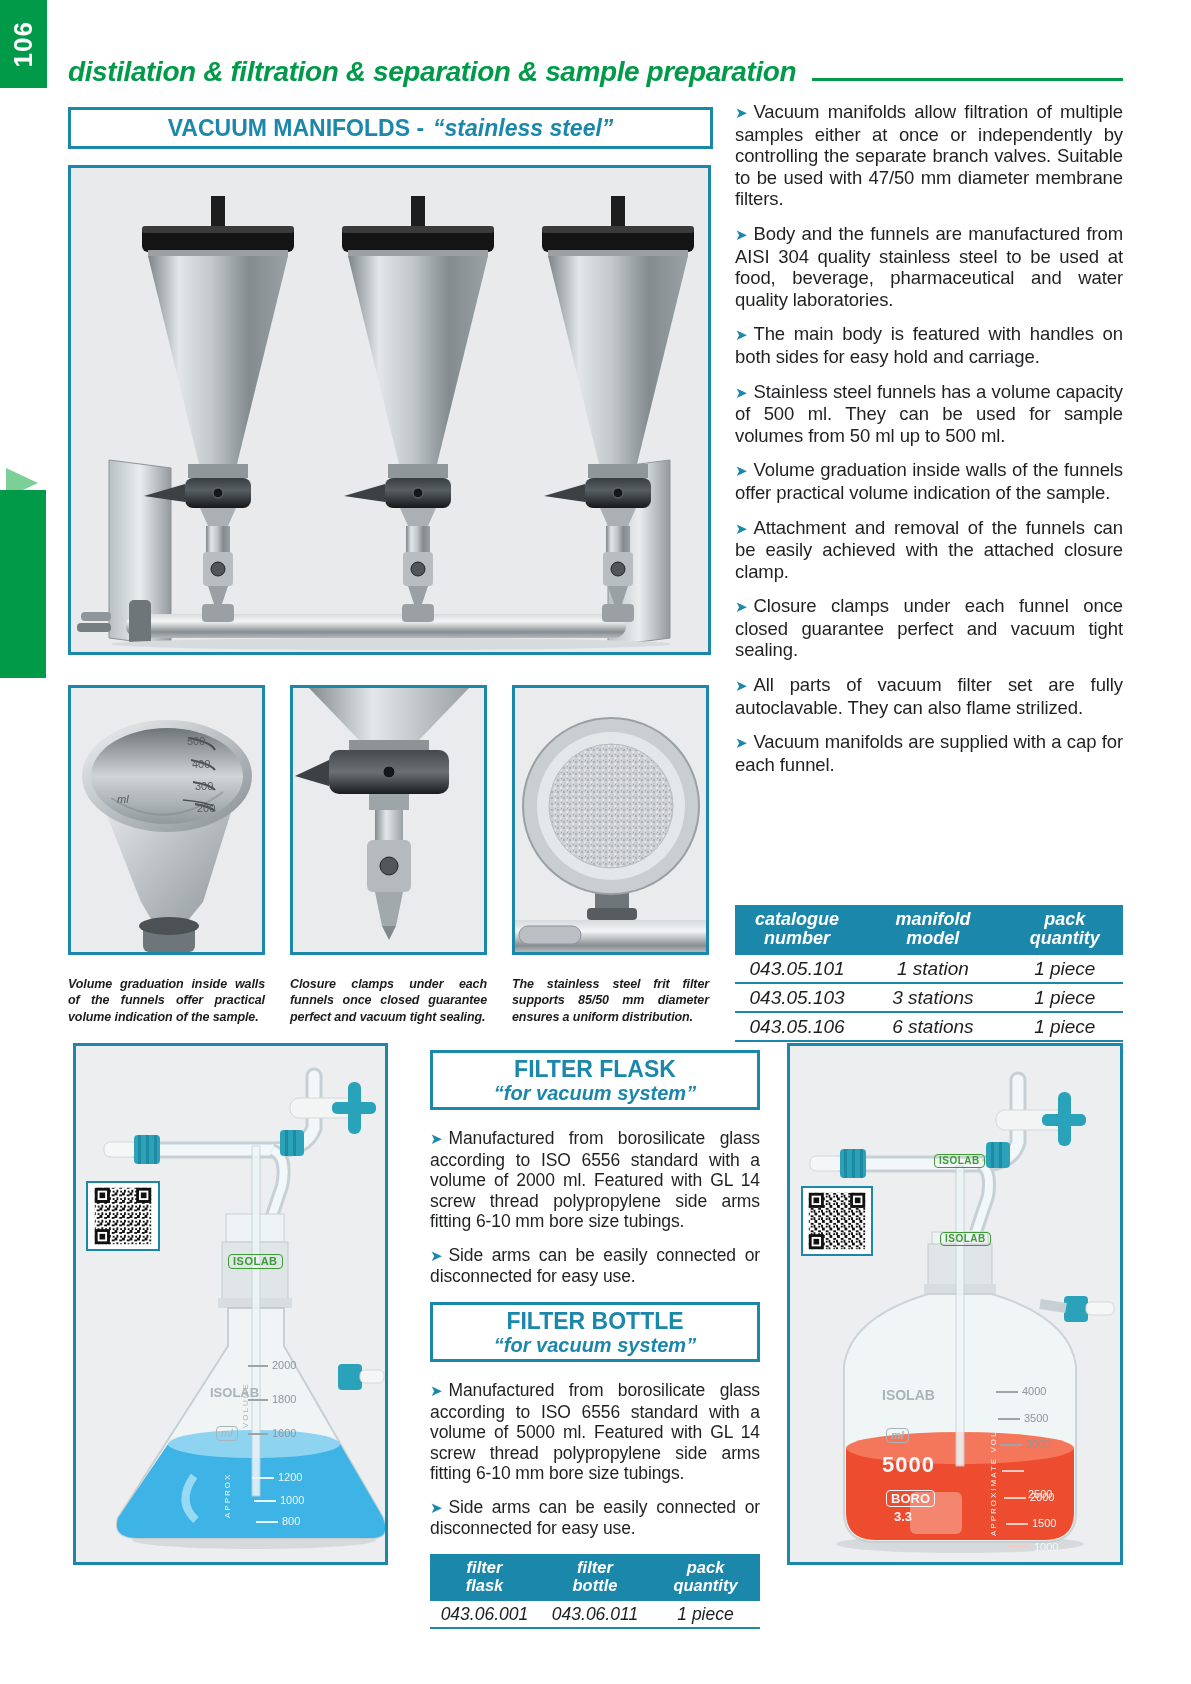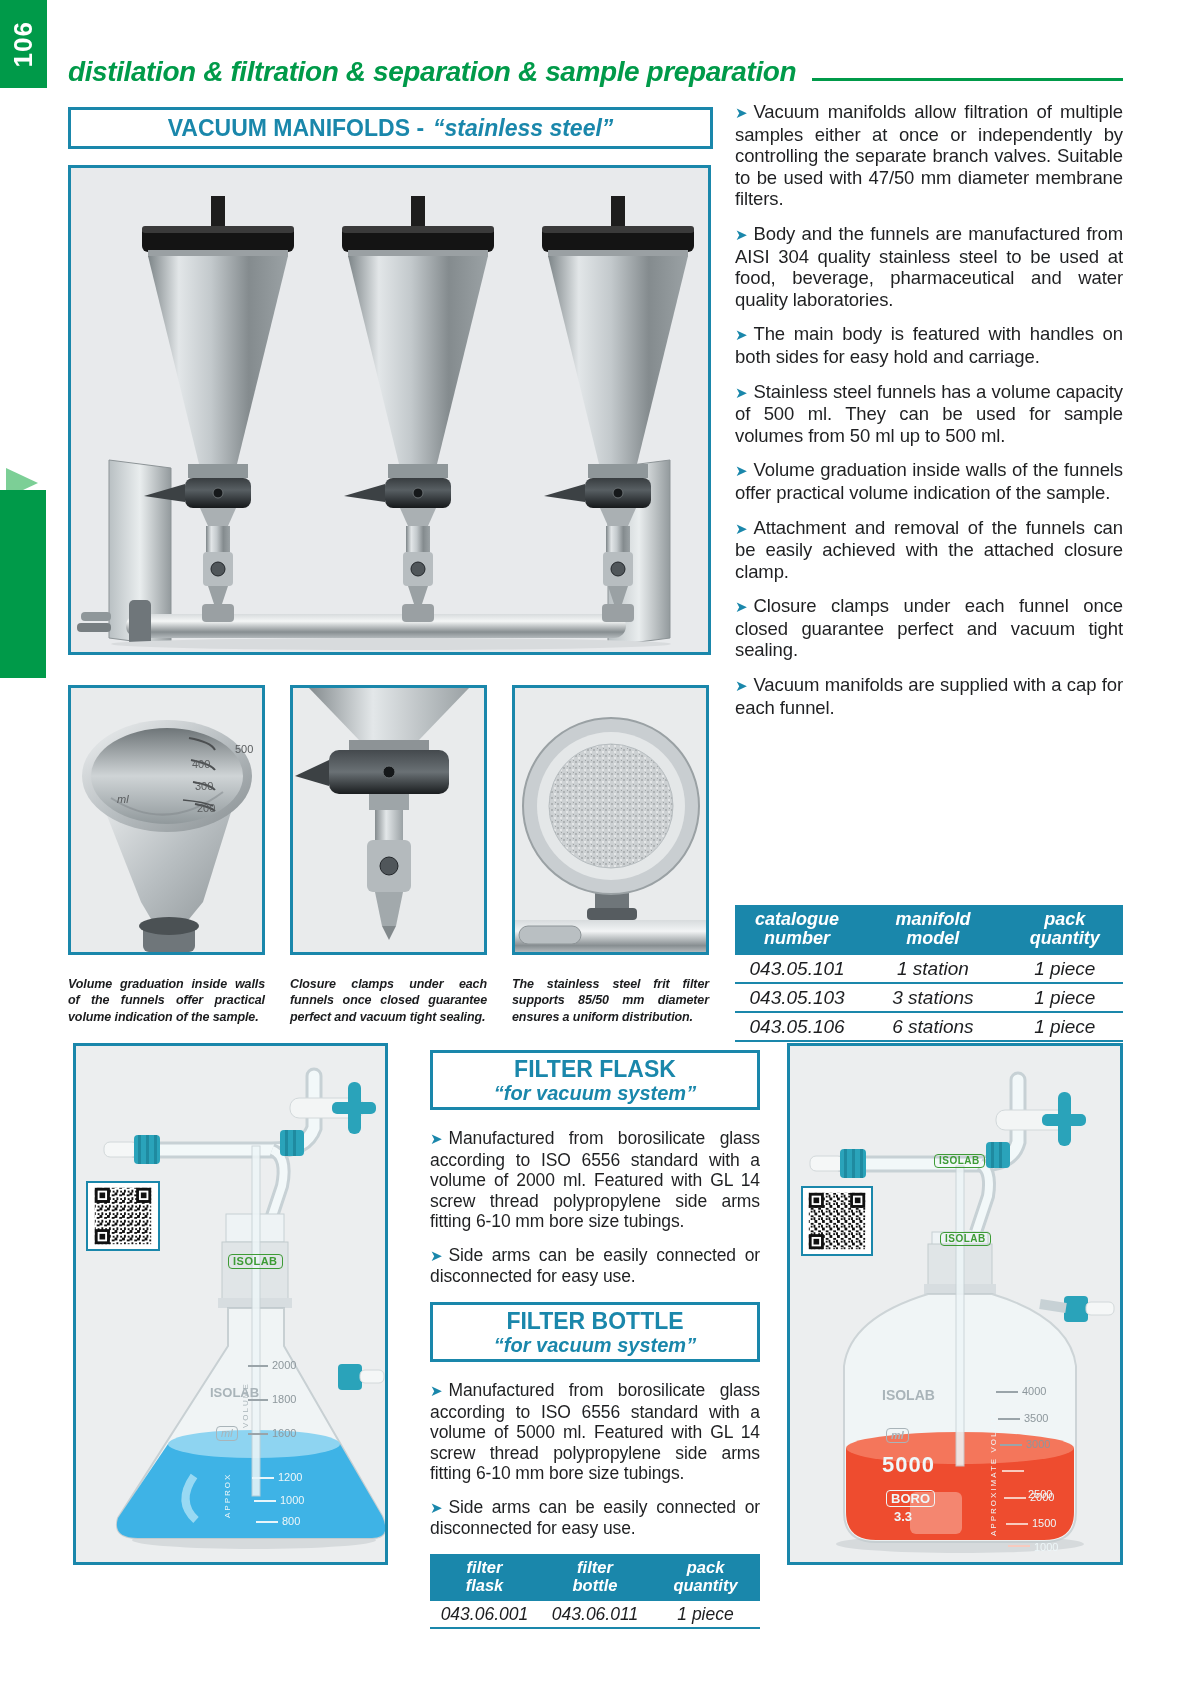--- a/index.html
+++ b/index.html
@@ -154,20 +154,21 @@
   </div>
 
   <div class="right-col">
     <p class="bullet"><span class="arr">➤</span><span>Vacuum manifolds allow filtration of multiple samples either at once or independently by controlling the separate branch valves. Suitable to be used with 47/50 mm diameter membrane filters.</span></p>
     <p class="bullet"><span class="arr">➤</span><span>Body and the funnels are manufactured from AISI 304 quality stainless steel to be used at food, beverage, pharmaceutical and water quality laboratories.</span></p>
     <p class="bullet"><span class="arr">➤</span><span>The main body is featured with handles on both sides for easy hold and carriage.</span></p>
     <p class="bullet"><span class="arr">➤</span><span>Stainless steel funnels has a volume capacity of 500 ml. They can be used for sample volumes from 50 ml up to 500 ml.</span></p>
     <p class="bullet"><span class="arr">➤</span><span>Volume graduation inside walls of the funnels offer practical volume indication of the sample.</span></p>
     <p class="bullet"><span class="arr">➤</span><span>Attachment and removal of the funnels can be easily achieved with the attached closure clamp.</span></p>
     <p class="bullet"><span class="arr">➤</span><span>Closure clamps under each funnel once closed guarantee perfect and vacuum tight sealing.</span></p>
+    <p class="bullet"><span class="arr">➤</span><span>All parts of vacuum filter set are fully autoclavable. They can also flame strilized.</span></p>
     <p class="bullet"><span class="arr">➤</span><span>Vacuum manifolds are supplied with a cap for each funnel.</span></p>
   </div>
 
   <div class="cat-table" style="left:735px;top:905px;width:388px;">
     <div class="thead c3a">
       <div>
         <span>catalogue</span>
           <span>number</span>
       </div>
       <div>
@@ -216,21 +217,21 @@
       <ellipse cx="96" cy="88" rx="76" ry="48" fill="url(#c_in)"></ellipse>
       <path d="M40,110 Q96,146 152,104" fill="none" stroke="#7f868a" stroke-width="2" opacity="0.5"></path>
       <path d="M118,50 q22,4 26,12" stroke="#4c4f51" stroke-width="2" fill="none"></path>
       <path d="M120,72 q20,4 24,10" stroke="#4c4f51" stroke-width="2" fill="none"></path>
       <path d="M122,94 q18,3 22,8" stroke="#4c4f51" stroke-width="2" fill="none"></path>
       <path d="M112,112 q22,2 30,6" stroke="#4c4f51" stroke-width="1.5" fill="none"></path>
       <path d="M124,116 q16,3 20,7" stroke="#4c4f51" stroke-width="2" fill="none"></path>
       <rect x="72" y="236" width="52" height="28" rx="6" fill="#6f767a"></rect>
       <ellipse cx="98" cy="238" rx="30" ry="9" fill="#4b5154"></ellipse>
     </svg>
-    <span class="lab grad-gray" style="left:116px;top:56px;margin-left:48px;">500</span>
+    <span class="lab grad-gray" style="left:116px;top:48px;">500</span>
     <span class="lab grad-gray" style="left:121px;top:71px;">400</span>
     <span class="lab grad-gray" style="left:124px;top:93px;">300</span>
     <span class="lab grad-gray" style="left:126px;top:115px;">200</span>
     <span class="lab grad-gray" style="left:46px;top:106px;font-style:italic;">ml</span>
   </div>
 
   <div class="photo" style="left:290px;top:685px;width:197px;height:270px;">
     <svg viewBox="0 0 191 264" width="191" height="264">
       <defs>
         <linearGradient id="cl_m" x1="0" y1="0" x2="1" y2="0">

